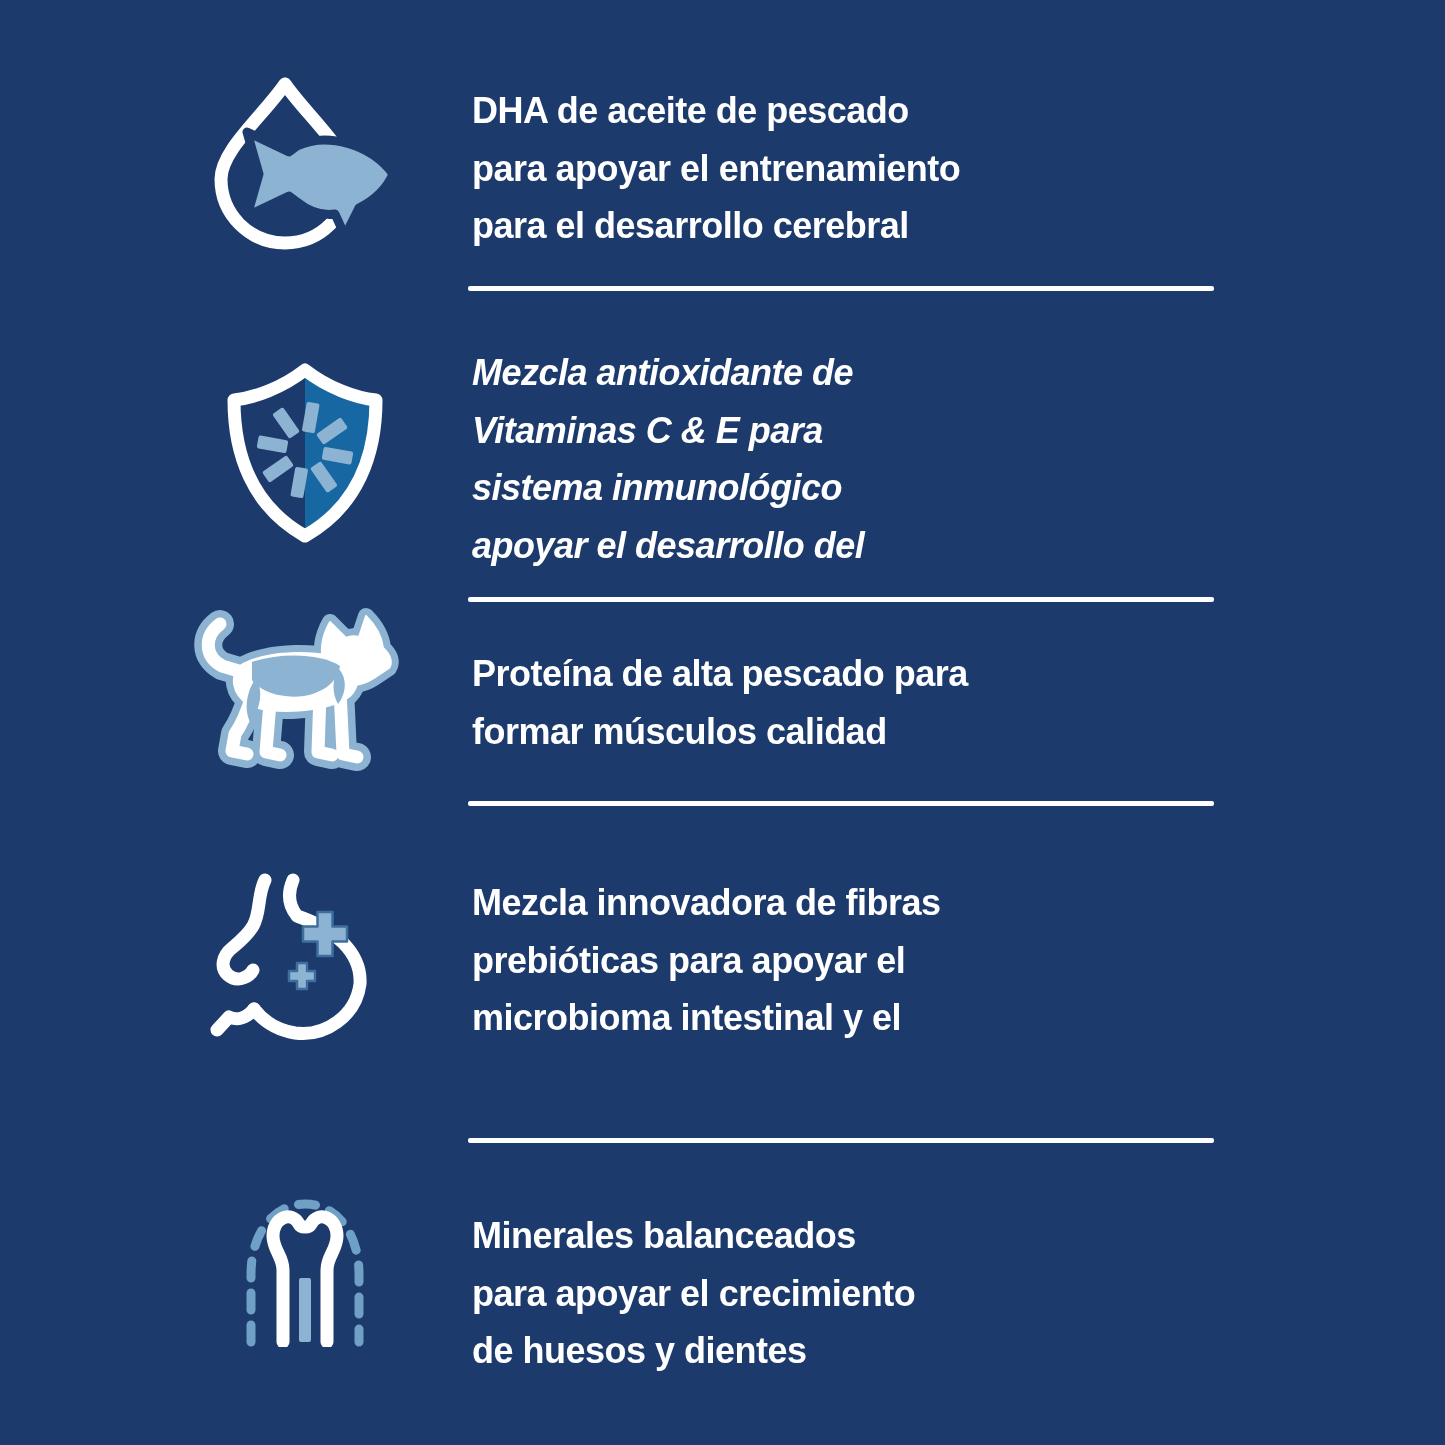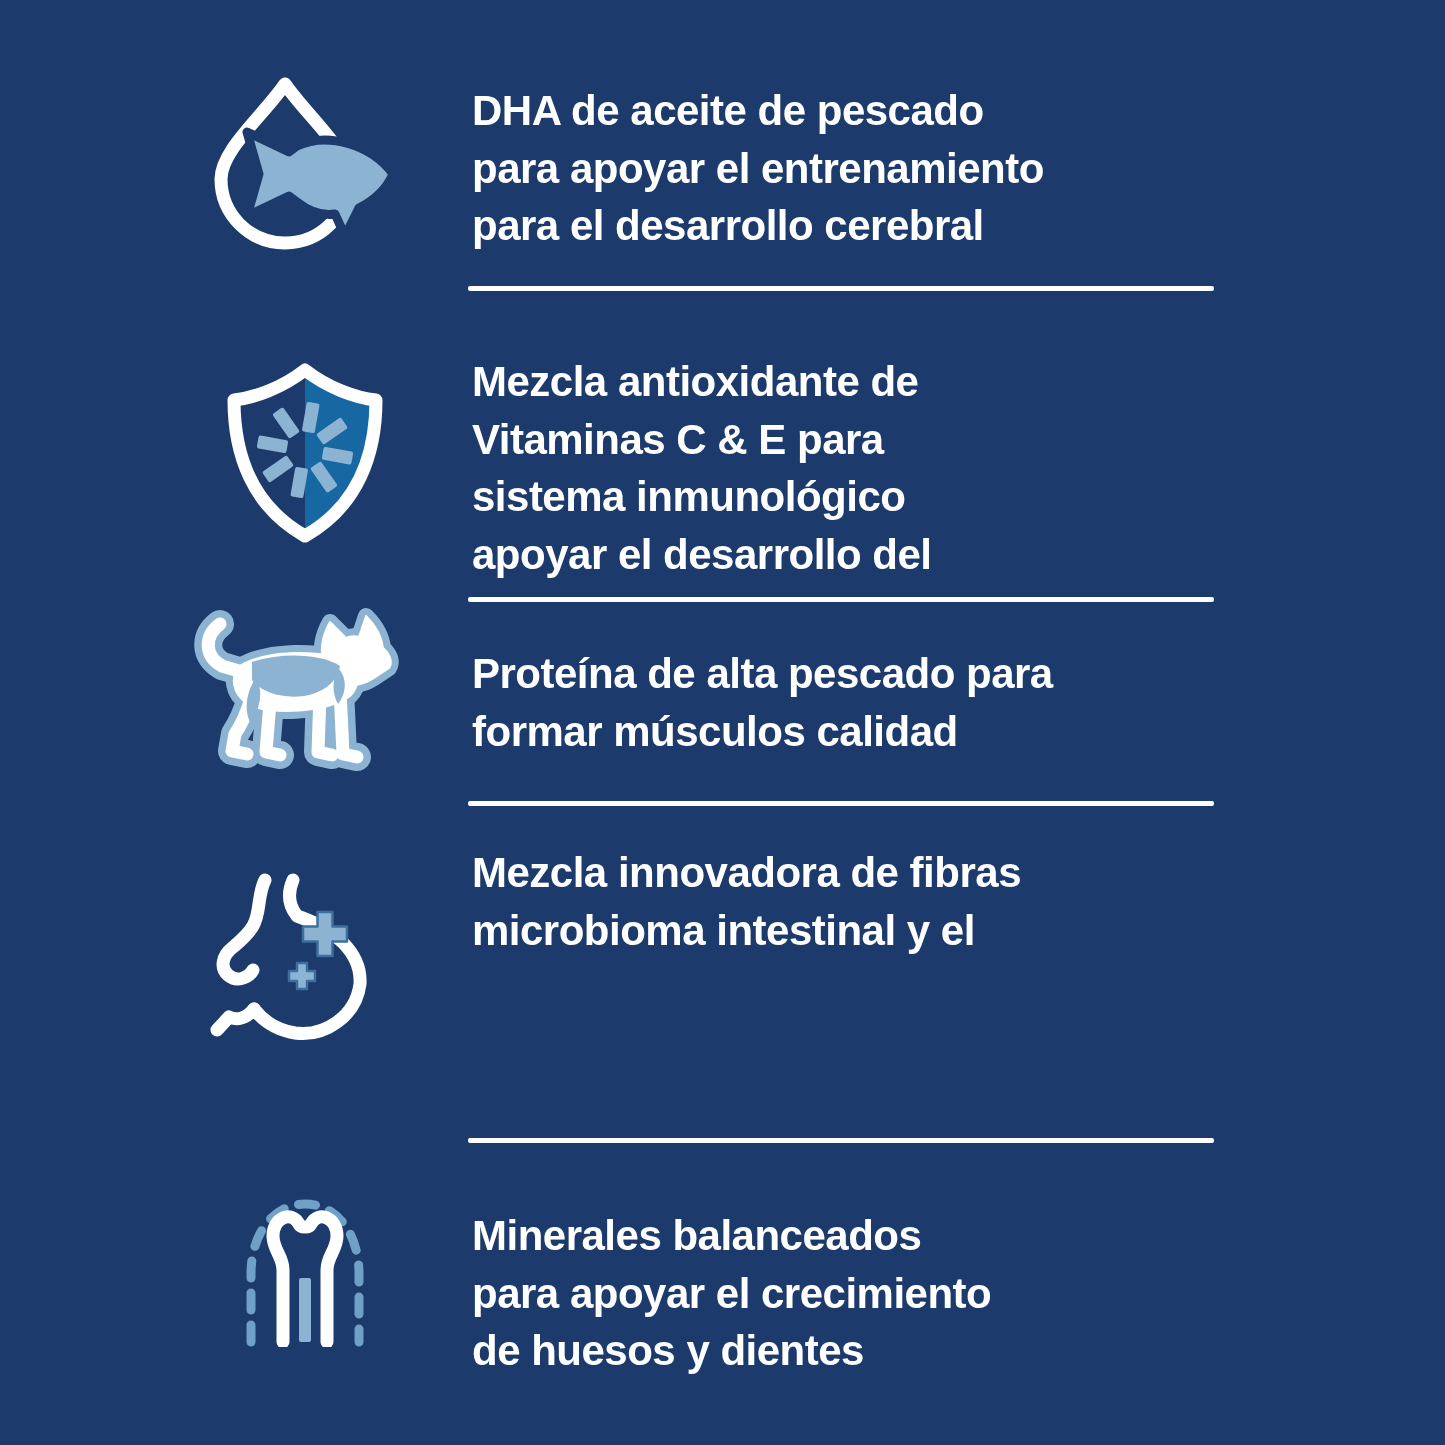--- a/index.html
+++ b/index.html
@@ -21,21 +21,21 @@
     height:1445px;
     background:var(--bg);
     overflow:hidden;
   }
   .benefit-text{
     position:absolute;
     left:472px;
     width:760px;
     color:var(--txt);
     font-weight:bold;
-    font-size:42px;
+    font-size:36px;
     line-height:57.5px;
     letter-spacing:-0.5px;
   }
   .divider{
     position:absolute;
     left:468px;
     width:746px;
     height:5px;
     background:var(--txt);
     border-radius:2px;
@@ -90,21 +90,21 @@
         <rect class="ray" x="-6.5" y="-48" width="13" height="30" rx="2" transform="rotate(100)"></rect>
         <rect class="ray" x="-6.5" y="-48" width="13" height="30" rx="2" transform="rotate(145)"></rect>
         <rect class="ray" x="-6.5" y="-48" width="13" height="30" rx="2" transform="rotate(190)"></rect>
         <rect class="ray" x="-6.5" y="-48" width="13" height="30" rx="2" transform="rotate(235)"></rect>
         <rect class="ray" x="-6.5" y="-48" width="13" height="30" rx="2" transform="rotate(280)"></rect>
         <rect class="ray" x="-6.5" y="-48" width="13" height="30" rx="2" transform="rotate(325)"></rect>
       </g>
       <path class="w-line" d="M85,12 C62,30 34,40 14,42 C14,96 32,148 85,178 C138,148 156,96 156,42 C136,40 108,30 85,12 Z"></path>
     </svg>
   </div>
-  <div class="benefit-text" style="top:353px;">
+  <div class="benefit-text" style="top:344px;font-style:italic;">
     <div>Mezcla antioxidante de</div>
     <div>Vitaminas C &amp; E para</div>
     <div>sistema inmunológico</div>
     <div>apoyar el desarrollo del</div>
   </div>
 
   <div class="divider" style="top:597px;"></div>
 
   <div class="icon-box" style="left:190px;top:602px;width:215px;height:190px;">
     <svg viewBox="0 0 215 190" xmlns="http://www.w3.org/2000/svg">
@@ -145,22 +145,23 @@
 
   <div class="icon-box" style="left:205px;top:872px;width:205px;height:175px;">
     <svg viewBox="0 0 205 175" xmlns="http://www.w3.org/2000/svg">
       <path class="w-line" stroke-width="14" d="M60,8 C52,24 56,40 48,54 C42,64 34,70 27,76 C17,84 15,96 23,103 C31,110 43,107 48,98"></path>
       <path class="w-line" stroke-width="14" d="M88,8 C82,22 84,34 92,44 C128,56 157,80 155,112 C151,144 120,165 90,161 C72,158 58,149 49,137"></path>
       <path class="w-line" stroke-width="14" d="M49,137 C42,146 32,149 24,145 L12,158"></path>
       <path class="plus" d="M112.5,40 h15 v14.5 h14.5 v15 h-14.5 v14.5 h-15 v-14.5 h-14.5 v-15 h14.5 Z"></path>
       <path class="plus" d="M92,91 h10 v8 h8 v10 h-8 v8 h-10 v-8 h-8 v-10 h8 Z"></path>
     </svg>
   </div>
-  <div class="benefit-text" style="top:844px;">
+  <div class="benefit-text" style="top:874px;">
     <div>Mezcla innovadora de fibras</div>
+    <div>prebióticas para apoyar el</div>
     <div>microbioma intestinal y el</div>
   </div>
 
   <div class="divider" style="top:1138px;"></div>
 
   <div class="icon-box" style="left:235px;top:1182px;width:140px;height:165px;">
     <svg viewBox="0 0 140 165" xmlns="http://www.w3.org/2000/svg">
       <path class="dash-line" d="M16,160 L16,92 C16,52 38,22 70,22 C102,22 124,52 124,92 L124,160"></path>
       <rect class="stripe" x="64" y="96" width="12" height="64" rx="2"></rect>
       <path class="w-line" d="M48,160 L48,88 C48,74 38,68 38,54 C38,36 56,28 64,42 C66,46 74,46 76,42 C84,28 102,36 102,54 C102,68 92,74 92,88 L92,160"></path>

